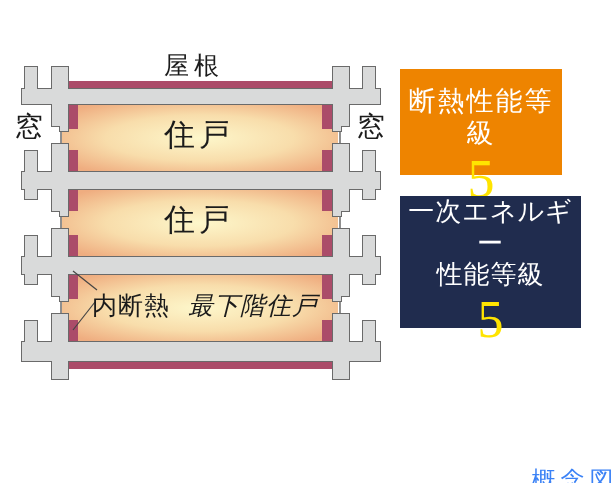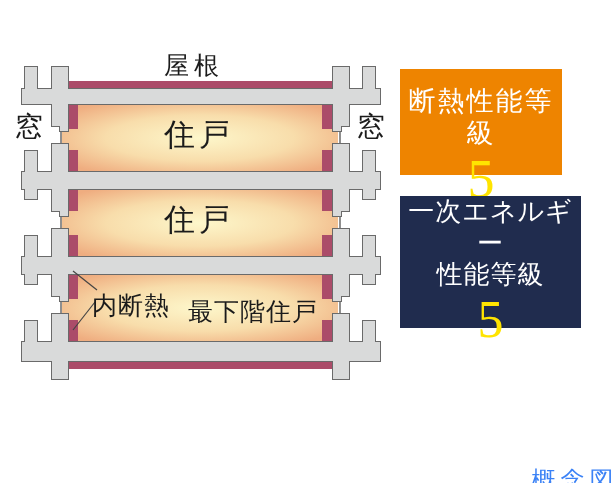--- a/index.html
+++ b/index.html
@@ -126,21 +126,21 @@
       <line x1="95" y1="278" x2="73" y2="306"></line>
     </g>
   </svg>
 
   <div class="lbl lbl-roof" style="left:194px;top:41px;">屋根</div>
   <div class="lbl lbl-window" style="left:29px;top:103px;">窓</div>
   <div class="lbl lbl-window" style="left:371px;top:103px;">窓</div>
   <div class="lbl lbl-unit" style="left:199px;top:110px;">住戸</div>
   <div class="lbl lbl-unit" style="left:199px;top:195px;">住戸</div>
   <div class="lbl lbl-ins" style="left:131px;top:281px;">内断熱</div>
-  <div class="lbl lbl-ins" style="left:253px;top:287px;">最下階住戸</div>
+  <div class="lbl lbl-ins" style="left:253px;top:281px;font-style:italic;">最下階住戸</div>
 
   <div class="badge badge-insulation">
     <div class="badge-title">断熱性能等級</div>
     <div class="badge-value">5</div>
   </div>
 
   <div class="badge badge-energy">
     <div class="badge-title">
       <div>一次エネルギー</div>
       <div>性能等級</div>

